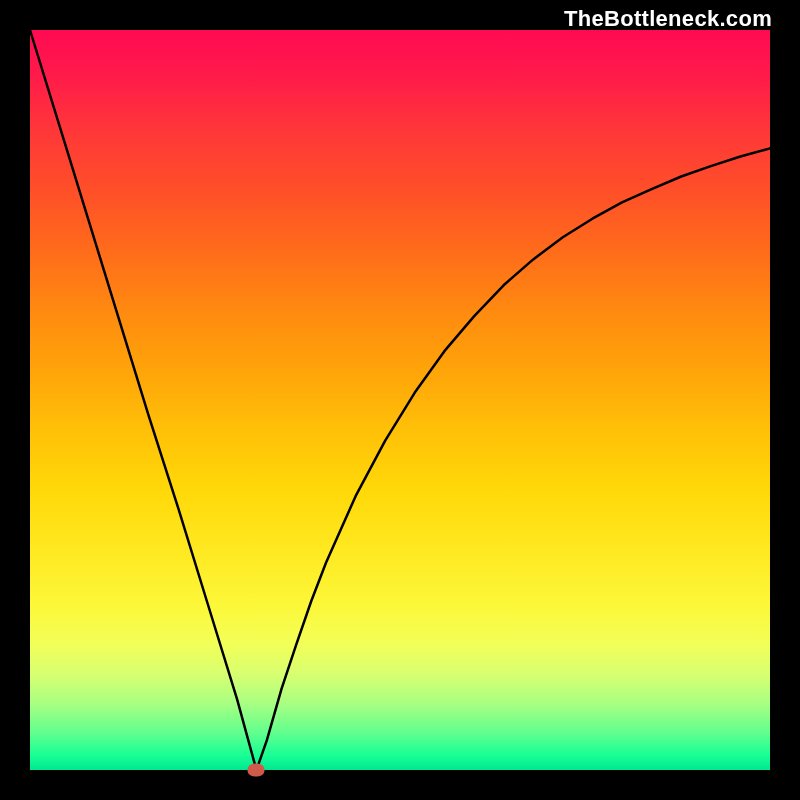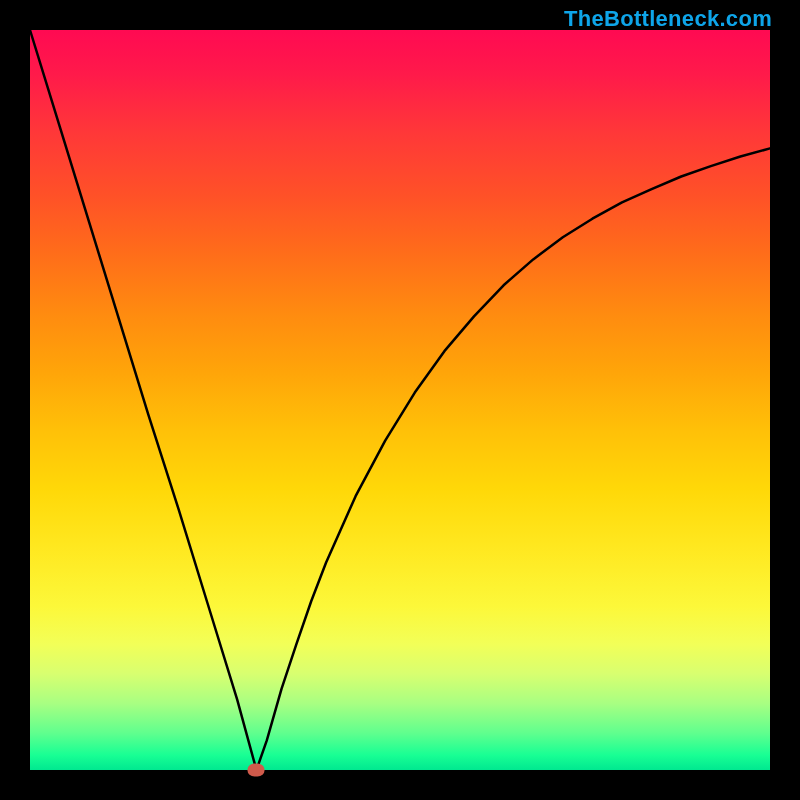--- a/index.html
+++ b/index.html
@@ -36,21 +36,21 @@
       #00e890 100%
     );
   }
   .attribution {
     position: absolute;
     top: 6px;
     right: 28px;
     font-family: Arial, Helvetica, sans-serif;
     font-size: 22px;
     font-weight: 600;
-    color: #0ea5e9;
+    color: #ffffff;
     letter-spacing: 0.3px;
   }
   svg.curve {
     position: absolute;
     left: 0;
     top: 0;
     width: 740px;
     height: 740px;
     overflow: visible;
   }

